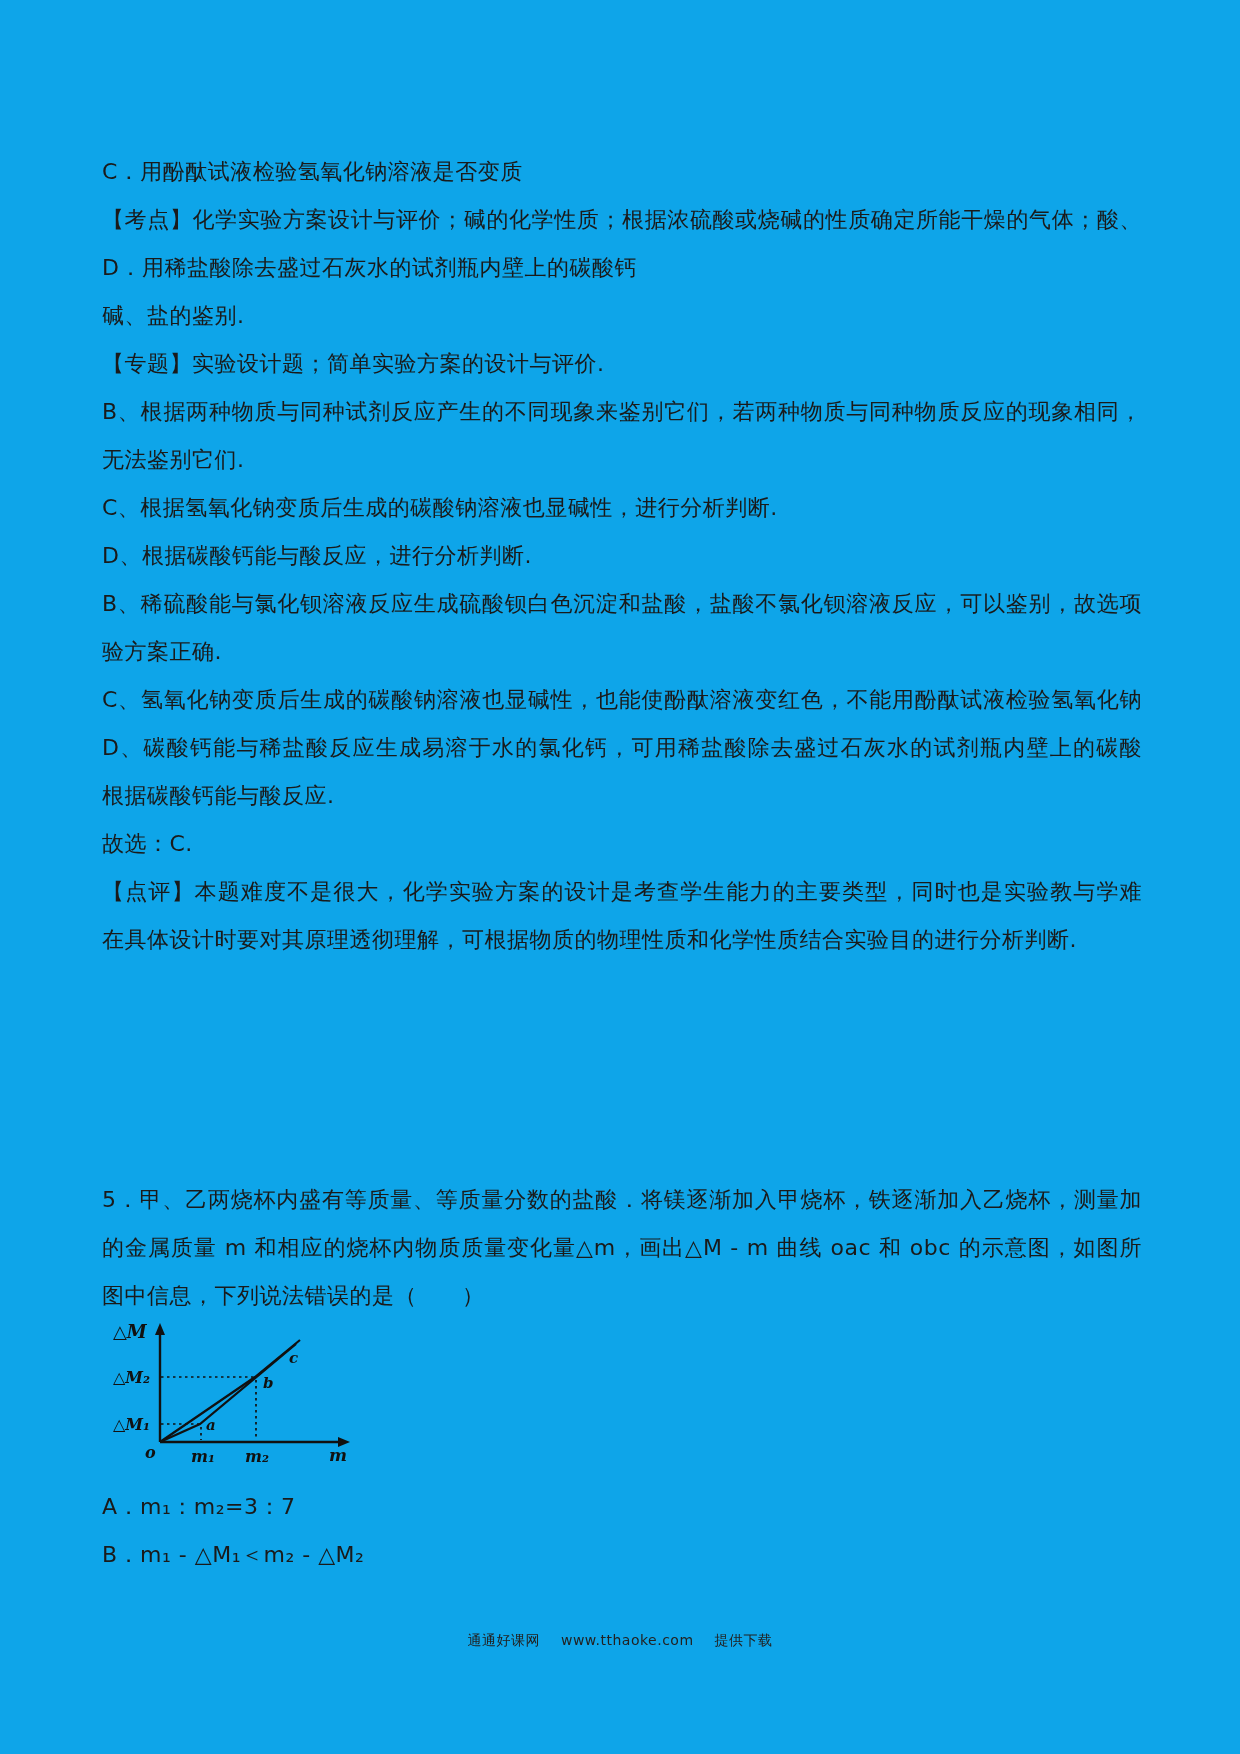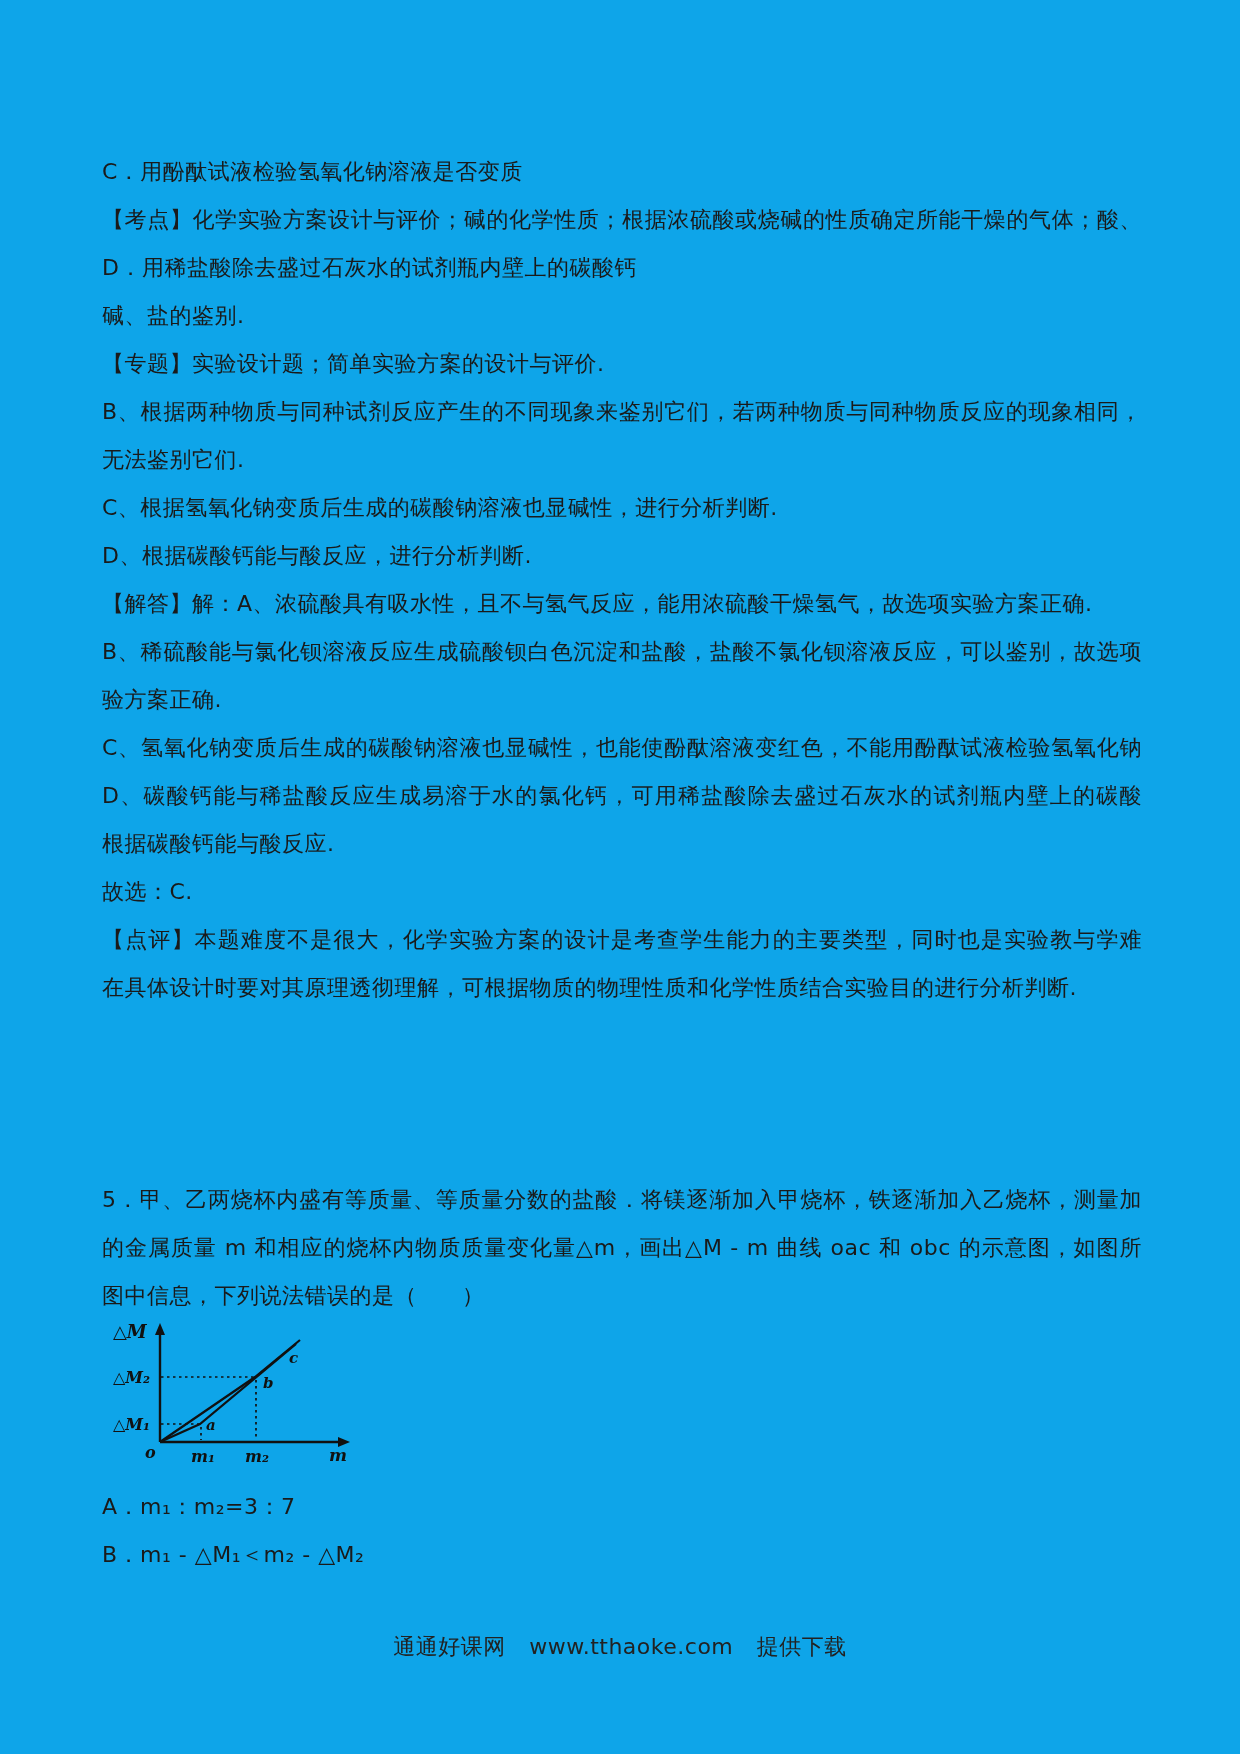--- a/index.html
+++ b/index.html
@@ -47,21 +47,21 @@
     font-style: italic;
     font-weight: bold;
     fill: #111;
   }
   .footer {
     position: absolute;
     top: 1632px;
     left: 0;
     width: 100%;
     text-align: center;
-    font-size: 22px;
+    font-size: 14px;
     color: #222;
     letter-spacing: 0.5px;
   }
   .footer span { margin: 0 8px; }
 </style>
 </head>
 <body>
 
 <div class="page">
 
@@ -69,21 +69,20 @@
 
   <div class="line">C．用酚酞试液检验氢氧化钠溶液是否变质</div>
       <div class="line fill">【考点】化学实验方案设计与评价；碱的化学性质；根据浓硫酸或烧碱的性质确定所能干燥的气体；酸、</div>
       <div class="line">D．用稀盐酸除去盛过石灰水的试剂瓶内壁上的碳酸钙</div>
       <div class="line">碱、盐的鉴别.</div>
       <div class="line">【专题】实验设计题；简单实验方案的设计与评价.</div>
       <div class="line fill">B、根据两种物质与同种试剂反应产生的不同现象来鉴别它们，若两种物质与同种物质反应的现象相同，则</div>
       <div class="line">无法鉴别它们.</div>
       <div class="line">C、根据氢氧化钠变质后生成的碳酸钠溶液也显碱性，进行分析判断.</div>
       <div class="line">D、根据碳酸钙能与酸反应，进行分析判断.</div>
-      <div class="line">【解答】解：A、浓硫酸具有吸水性，且不与氢气反应，能用浓硫酸干燥氢气，故选项实验方案正确.</div>
       <div class="line fill">B、稀硫酸能与氯化钡溶液反应生成硫酸钡白色沉淀和盐酸，盐酸不氯化钡溶液反应，可以鉴别，故选项实</div>
       <div class="line">验方案正确.</div>
       <div class="line fill">C、氢氧化钠变质后生成的碳酸钠溶液也显碱性，也能使酚酞溶液变红色，不能用酚酞试液检验氢氧化钠溶</div>
       <div class="line fill">D、碳酸钙能与稀盐酸反应生成易溶于水的氯化钙，可用稀盐酸除去盛过石灰水的试剂瓶内壁上的碳酸钙，</div>
       <div class="line">根据碳酸钙能与酸反应.</div>
       <div class="line">故选：C.</div>
       <div class="line fill">【点评】本题难度不是很大，化学实验方案的设计是考查学生能力的主要类型，同时也是实验教与学难点，</div>
       <div class="line">在具体设计时要对其原理透彻理解，可根据物质的物理性质和化学性质结合实验目的进行分析判断.</div>
     </div>
 

